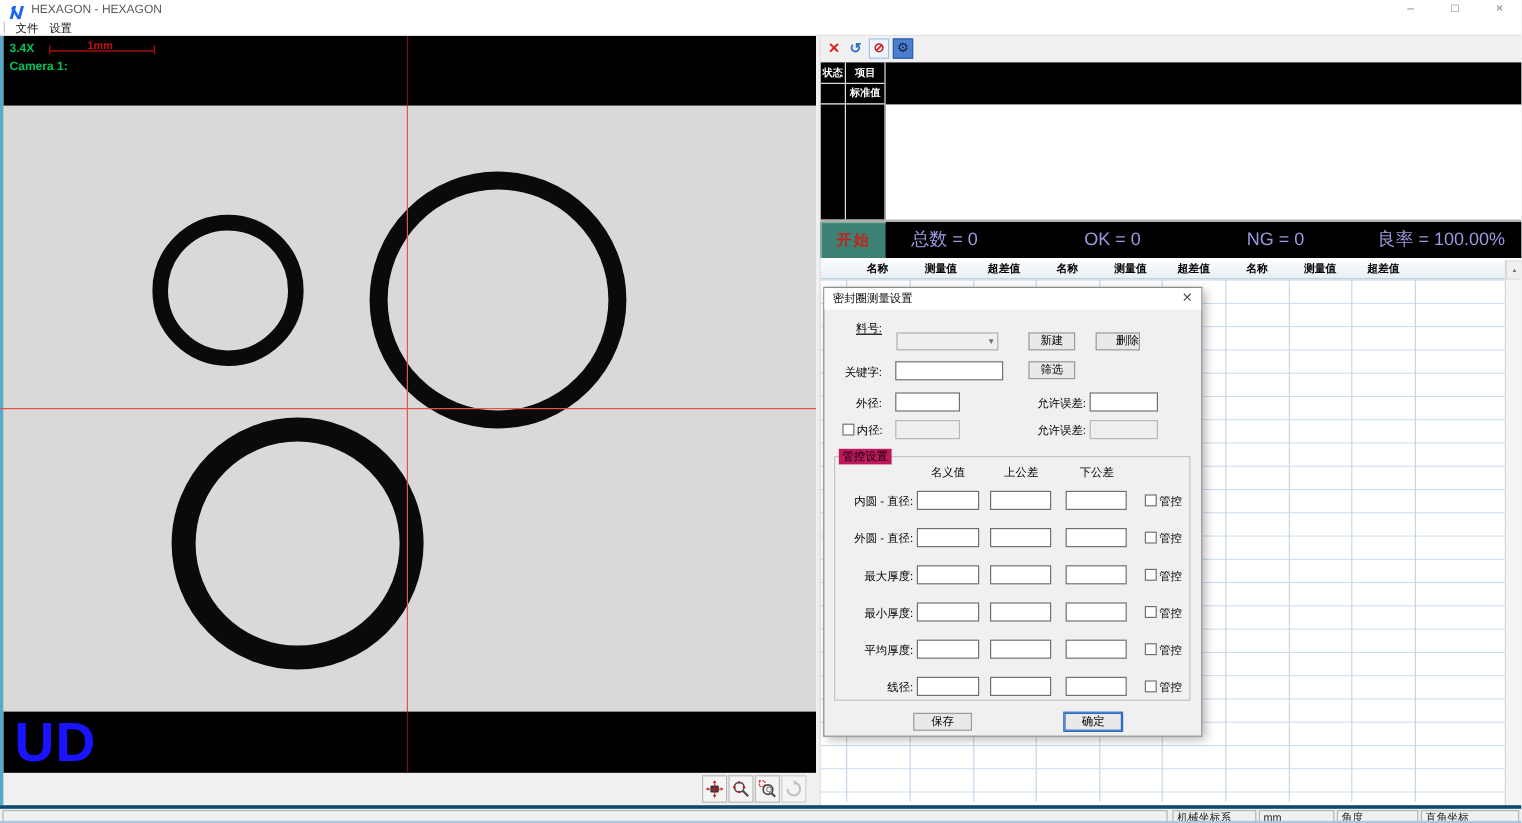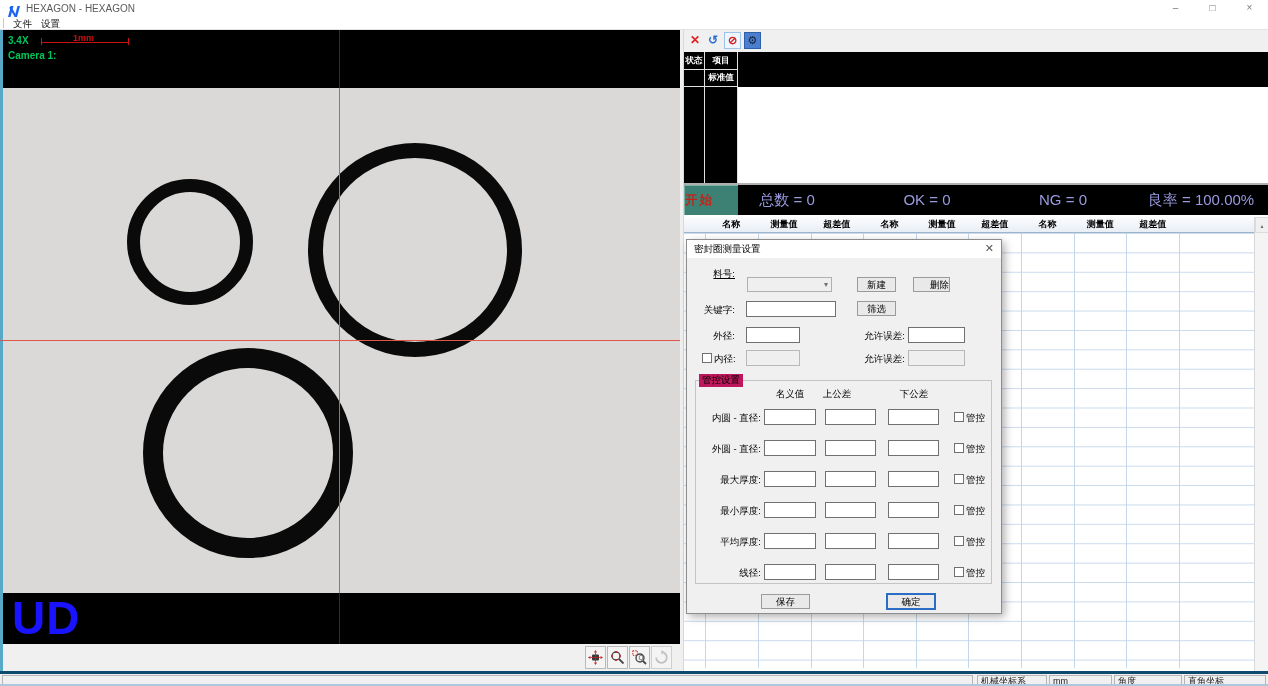--- a/index.html
+++ b/index.html
@@ -56,21 +56,21 @@
   .tb-gear { position:absolute; left:60px; top:2px; width:17px; height:17px; border:1px solid #2f5fa8; background:#4a7fd0; text-align:center; line-height:15px; font-size:11px; color:#14233f; }
 
   .std-strip { position:absolute; left:0; top:22px; width:585px; height:35px; background:#000; }
   .std-col   { position:absolute; left:0; top:57px; width:54px; height:96px; background:#000; }
   .std-line  { position:absolute; background:#e0e0e0; }
   .std-cell  { position:absolute; color:#fff; font-size:8.5px; font-weight:bold; text-align:center; line-height:17px; }
 
   .panel-divider { position:absolute; left:0; top:153px; width:585px; height:2px; background:#b0b0b0; }
 
   .run-bar { position:absolute; left:0; top:155px; width:585px; height:30px; background:#000; }
-  .start-btn { position:absolute; left:0; top:0; width:54px; height:30px; background:#3c8173; border-top:1px solid #7fb0a4; border-left:1px solid #7fb0a4; color:#c3241a; font-size:12.5px; font-weight:bold; text-align:left; line-height:29px; letter-spacing:2px; }
+  .start-btn { position:absolute; left:0; top:0; width:54px; height:30px; background:#3c8173; border-top:1px solid #7fb0a4; border-left:1px solid #7fb0a4; color:#c3241a; font-size:12.5px; font-weight:bold; text-align:center; line-height:29px; letter-spacing:2px; }
   .stat { position:absolute; top:0; height:30px; line-height:30px; transform:translateX(-50%); color:#9a9ae0; font-size:15px; font-weight:normal; white-space:nowrap; }
 
   .res-header { position:absolute; left:0; top:187px; width:570px; height:16px; background:linear-gradient(#fbfcfe,#e9eef5); border-bottom:1px solid #9eb6cc; display:flex; padding-left:21px; }
   .res-header span { width:52.7px; text-align:center; font-size:9px; font-weight:bold; color:#000; line-height:15px; }
 
   .res-grid { position:absolute; left:0; top:203px; width:570px; height:435px; background:#fff;
               background-image:linear-gradient(#c9daec 1px, transparent 1px); background-size:100% 19.4px; }
   .vline { position:absolute; top:203px; width:1px; height:435px; background:#c4d6ea; }
 
   .vscroll { position:absolute; left:570px; top:187px; width:15px; height:481px; background:#f4f4f4; border-left:1px solid #d8d8d8; }
@@ -277,21 +277,21 @@
 
     <span class="dlg-check" style="left:15px; top:113px;"></span>
     <span class="dlg-label" style="left:27px; top:113px; width:30px; text-align:left;">内径:</span>
     <input class="dlg-input disabled" style="left: 59px; top: 110px; width: 54px;" disabled="">
     <span class="dlg-label" style="left:150px; top:113px; width:68px;">允许误差:</span>
     <input class="dlg-input disabled" style="left: 221px; top: 110px; width: 57px;" disabled="">
 
     <div class="group-box"></div>
     <span class="group-title">管控设置</span>
     <span class="col-head" style="left:77px;">名义值</span>
-    <span class="col-head" style="left:124px;">上公差</span>
+    <span class="col-head" style="left:138px;">上公差</span>
     <span class="col-head" style="left:201px;">下公差</span>
 
     <span class="dlg-label" style="left:0; top:172px; width:74px;">内圆 - 直径:</span>
     <input class="dlg-input" style="left: 77px; top: 169px; width: 52px;">
     <input class="dlg-input" style="left: 138px; top: 169px; width: 51px;">
     <input class="dlg-input" style="left: 201px; top: 169px; width: 51px;">
     <span class="dlg-check" style="left:267px; top:172px;"></span>
     <span class="dlg-label" style="left:279px; top:172px; width:26px; text-align:left;">管控</span>
 
     <span class="dlg-label" style="left:0; top:203px; width:74px;">外圆 - 直径:</span>

